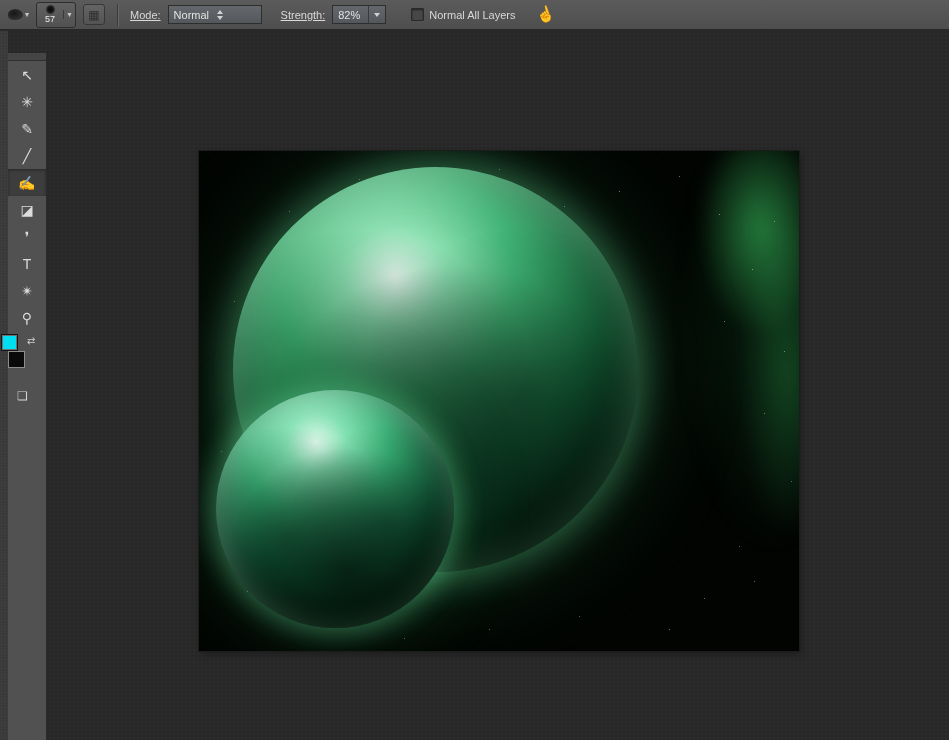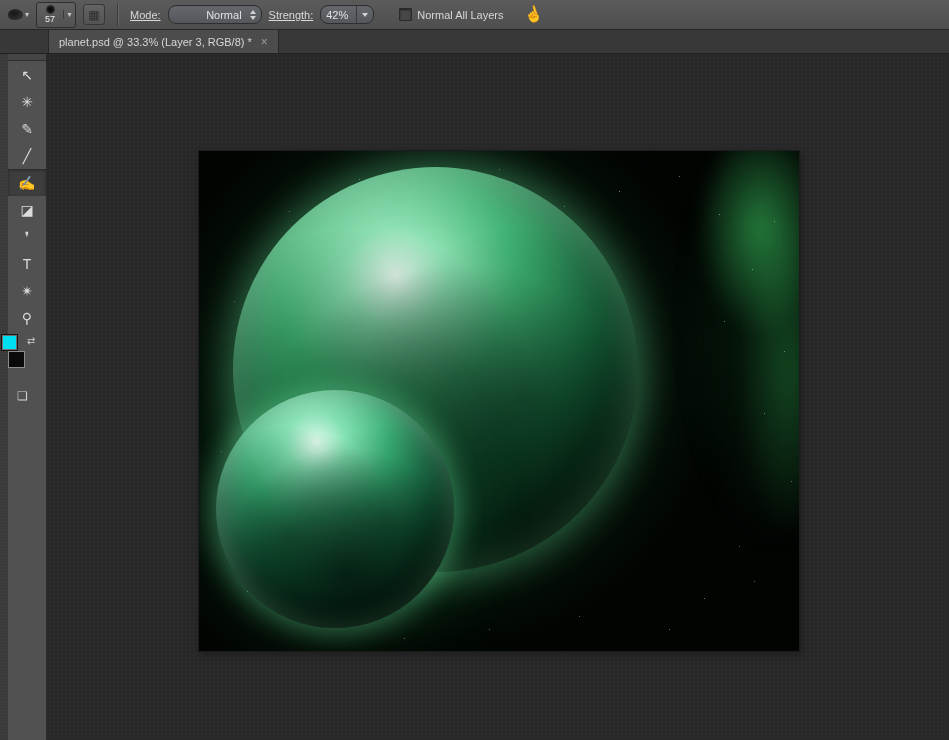--- a/index.html
+++ b/index.html
@@ -30,24 +30,24 @@
   .bs-main{width:26px;display:flex;flex-direction:column;align-items:center;justify-content:center;gap:1px;}
   .bs-dot{width:9px;height:9px;border-radius:50%;background:radial-gradient(#0d0d0d 30%, #4a4a4a 90%);}
   .bs-num{font-size:9px;color:#ececec;line-height:1;}
   .bs-arrow{width:11px;border-left:1px solid #3a3a3a;display:flex;align-items:center;justify-content:center;color:#c9c9c9;font-size:8px;}
   .panel-toggle{width:20px;height:19px;border:1px solid #373737;border-radius:3px;
     background:linear-gradient(#646464,#535353);
     display:flex;align-items:center;justify-content:center;font-size:12px;color:#2e2e2e;}
   .vsep{width:1px;height:22px;background:#3a3a3a;box-shadow:1px 0 0 #676767;margin:0 5px;}
   .opt-label{color:#d9d9d9;text-decoration:underline;}
   .dropdown{
-    display:flex;align-items:center;justify-content:flex-end;box-sizing:border-box;
+    display:flex;align-items:center;justify-content:flex-start;box-sizing:border-box;
     height:19px;padding:0 5px;min-width:94px;
     background:linear-gradient(#64676b,#54575b);
-    border:1px solid #2e2e2e;border-radius:8px;color:#e3e3e3;
+    border:1px solid #2e2e2e;border-radius:0;color:#e3e3e3;
   }
   .dropdown.small{min-width:50px;}
   .dd-arrows{display:flex;flex-direction:column;gap:2px;margin-left:8px;}
   .tri-up{width:0;height:0;border-left:3px solid transparent;border-right:3px solid transparent;border-bottom:4px solid #d2d2d2;}
   .tri-down{width:0;height:0;border-left:3px solid transparent;border-right:3px solid transparent;border-top:4px solid #d2d2d2;}
   .dd-down{display:flex;align-items:center;margin-left:8px;padding-left:5px;border-left:1px solid #3a3a3a;height:100%;}
   .checkbox-wrap{display:flex;align-items:center;gap:5px;margin-left:18px;}
   .checkbox{width:11px;height:11px;background:#474747;border:1px solid #2a2a2a;border-radius:1px;
     box-shadow:inset 0 1px 2px rgba(0,0,0,.55);}
   .finger{font-size:15px;color:#c6c6c6;margin-left:14px;transform:rotate(-18deg);}
@@ -156,40 +156,34 @@
     </div>
     <div class="vsep"></div>
     <span class="opt-label">Mode:</span>
     <div class="dropdown">
       <span>Normal</span>
       <span class="dd-arrows">
         <span class="tri-up"></span>
           <span class="tri-down"></span>
       </span>
     </div>
-    <span class="opt-label" style="">Strength:</span>
+    <span class="opt-label" style="margin-left:12px;">Strength:</span>
     <div class="dropdown small">
-      <span>42%</span>
+      <span>82%</span>
       <span class="dd-down">
           <span class="tri-down"></span>
         </span>
     </div>
     <div class="checkbox-wrap">
       <span class="checkbox"></span>
       <span>Normal All Layers</span>
     </div>
     <span class="finger">☝</span>
   </div>
 
-  <div class="tabbar">
-    <div class="tab">
-      <span>planet.psd @ 33.3% (Layer 3, RGB/8) *</span>
-      <span class="tab-close">×</span>
-    </div>
-  </div>
 
   <div class="dock-edge"></div>
 
   <div class="toolpanel">
     <div class="toolpanel-cap"></div>
     <div class="tool">
         <span>↖</span>
       </div>
     <div class="tool">
         <span>✳</span>

